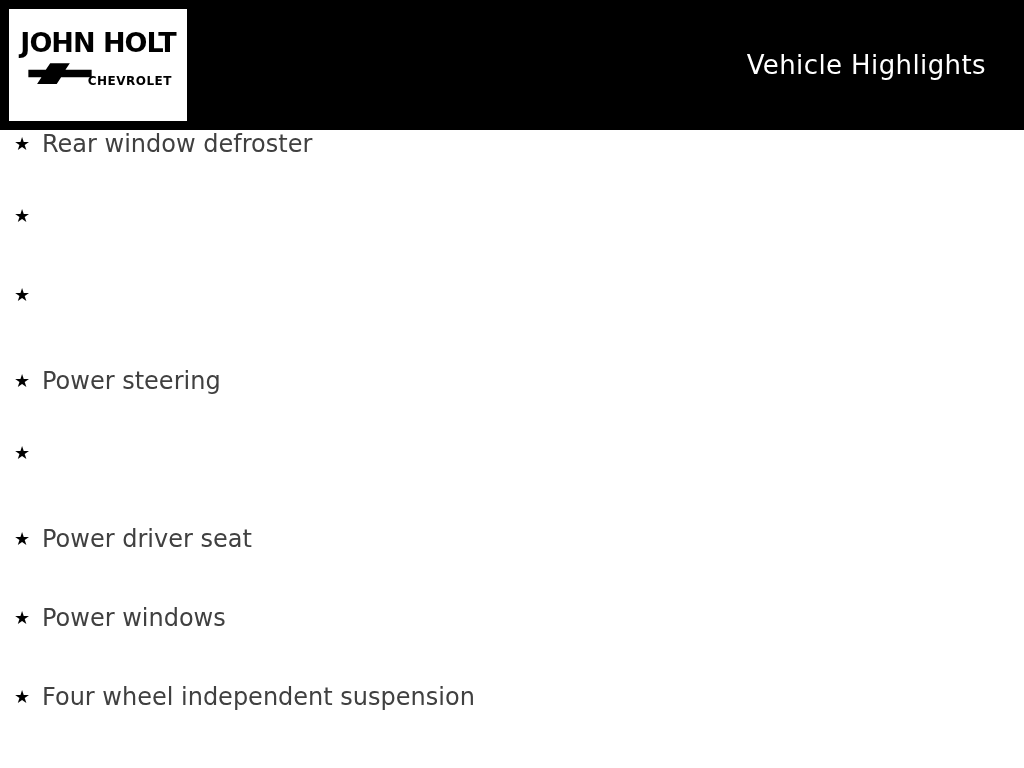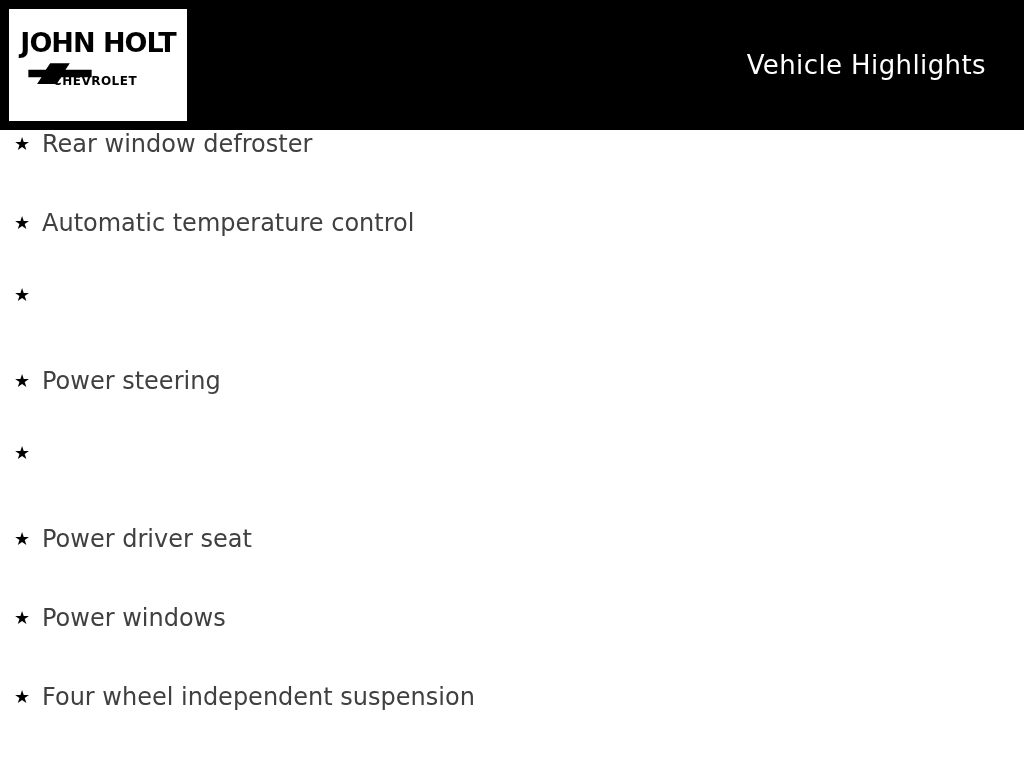--- a/index.html
+++ b/index.html
@@ -58,21 +58,21 @@
     letter-spacing: -1px;
     color: #000000;
     line-height: 1;
     white-space: nowrap;
   }
   .logo-sub {
     position: absolute;
     left: 9px;
     top: 66px;
     width: 160px;
-    text-align: center;
+    text-align: right;
     padding-right: 6px;
     box-sizing: border-box;
     font-family: "DejaVu Sans", sans-serif;
     font-weight: bold;
     font-size: 12px;
     letter-spacing: 0.5px;
     color: #000000;
     line-height: 1;
     white-space: nowrap;
   }
@@ -147,21 +147,20 @@
     <div class="header-title">Vehicle Highlights</div>
   </div>
 
   <ul class="list">
     <li class="item">
       <span class="bullet">★</span>
       <span class="item-label">Rear window defroster</span>
     </li>
     <li class="item">
       <span class="bullet">★</span>
-      <span class="item-label">Automatic temperature control</span>
     </li>
     <li class="item">
       <span class="bullet">★</span>
     </li>
     <li class="item">
       <span class="bullet">★</span>
       <span class="item-label">Power steering</span>
     </li>
     <li class="item">
       <span class="bullet">★</span>

